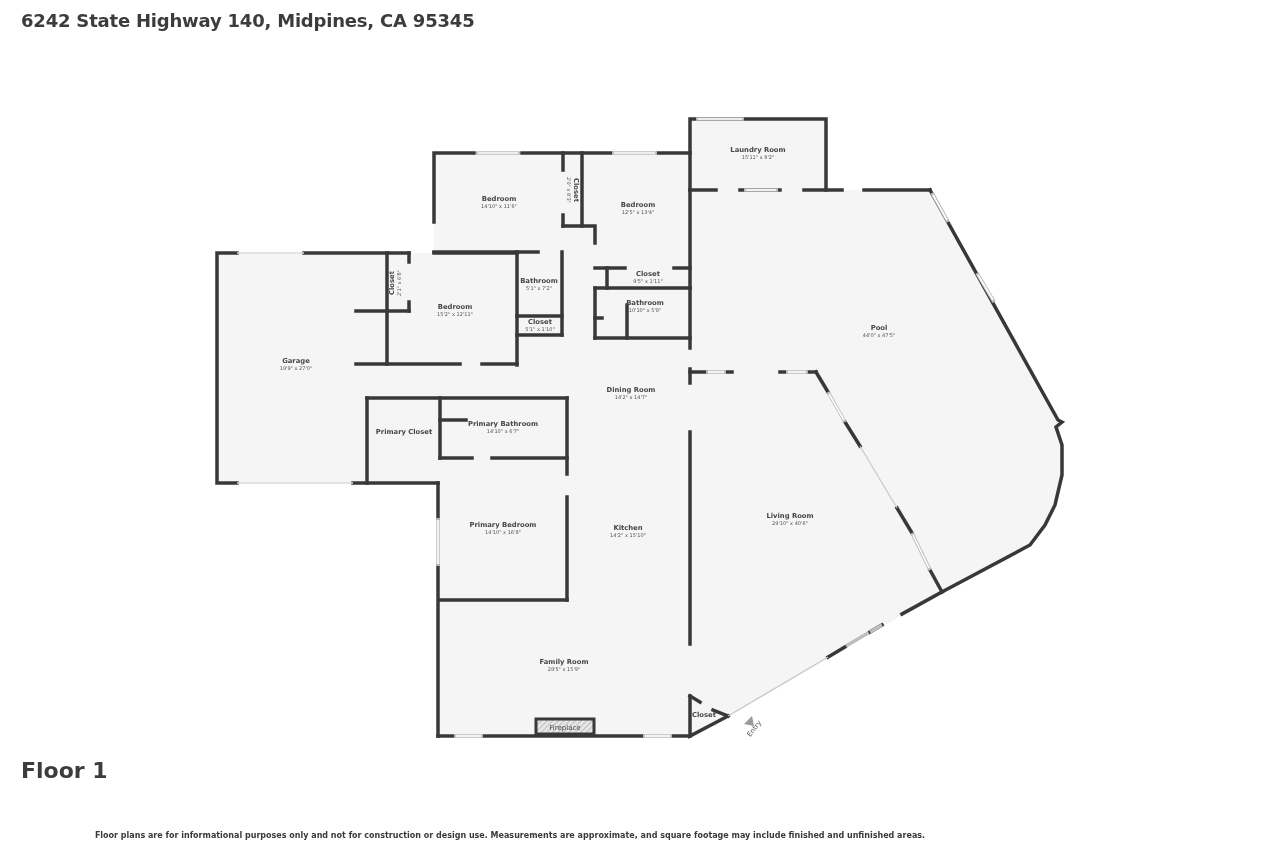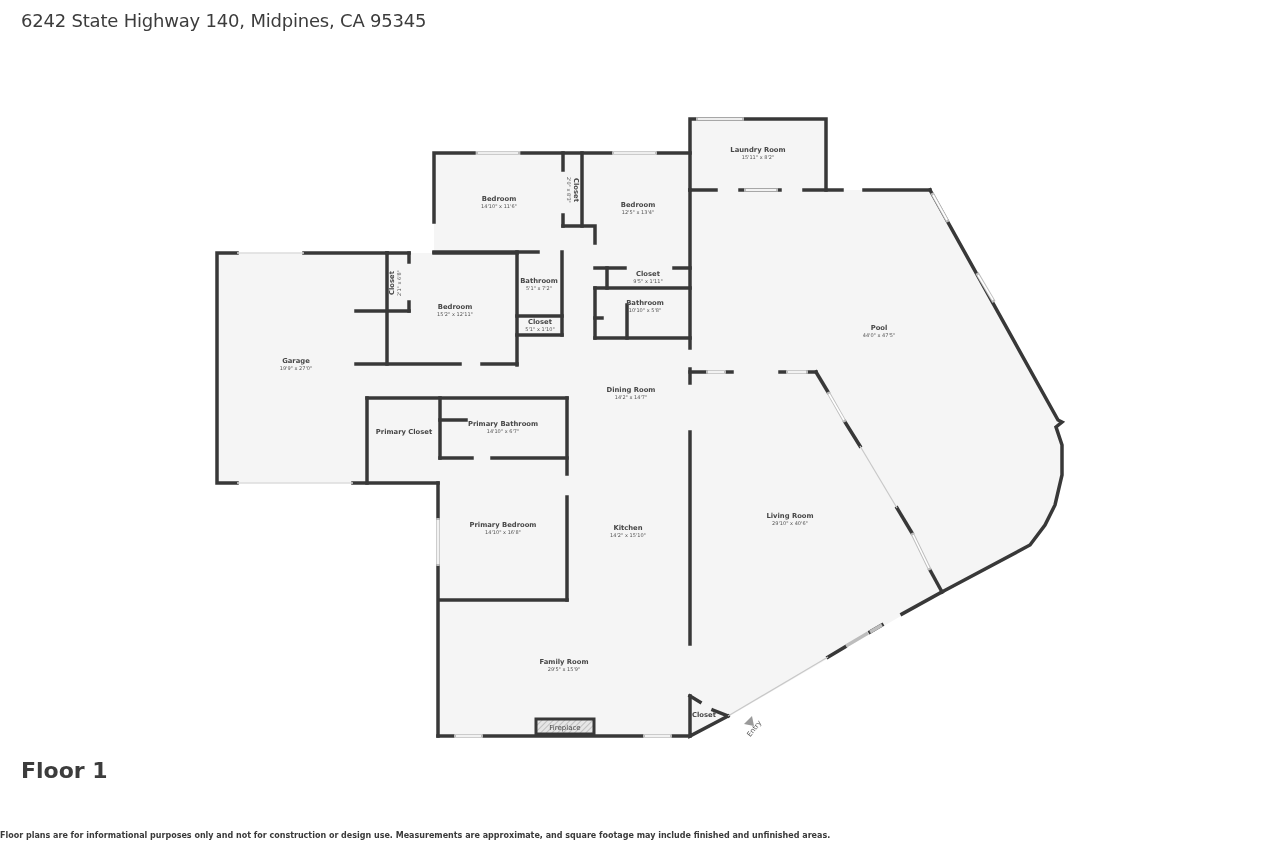--- a/index.html
+++ b/index.html
@@ -1,20 +1,20 @@
 <!DOCTYPE html>
 <html><head>
 <meta charset="utf-8">
 <style>
   html, body { margin: 0; padding: 0; background: #ffffff; }
   body { width: 1280px; height: 853px; position: relative; overflow: hidden;
          font-family: "DejaVu Sans", "Liberation Sans", sans-serif; color: #3a3a3a; }
-  .title { position: absolute; left: 21px; top: 10px; font-size: 18px; font-weight: normal; color: #3c3c3c; letter-spacing: -0.2px; text-align: center; }
+  .title { position: absolute; left: 21px; top: 10px; font-size: 18px; font-weight: bold; color: #3c3c3c; letter-spacing: -0.2px; text-align: center; }
   .floor-label { position: absolute; left: 21px; top: 758px; font-size: 22px; font-weight: bold; color: #3c3c3c; }
-  .disclaimer { position: absolute; left: 0; width: 1020px; top: 831px; text-align: left; font-size: 8px; font-weight: bold; color: #3a3a3a; }
+  .disclaimer { position: absolute; left: 0; width: 1020px; top: 831px; text-align: center; font-size: 8px; font-weight: bold; color: #3a3a3a; }
   svg { position: absolute; left: 0; top: 0; }
   .floor { fill: #f5f5f5; stroke: none; }
   .wall { stroke: #383838; stroke-width: 3.5; fill: none; stroke-linecap: square; }
   .win { stroke: #bdbdbd; stroke-width: 3.5; fill: none; }
   .winc { stroke: #ffffff; stroke-width: 1.6; fill: none; }
   .rn { font-size: 6.8px; font-weight: bold; fill: #474747; text-anchor: middle; }
   .rd { font-size: 5px; fill: #555; text-anchor: middle; }
 </style>
 </head>
 <body>

